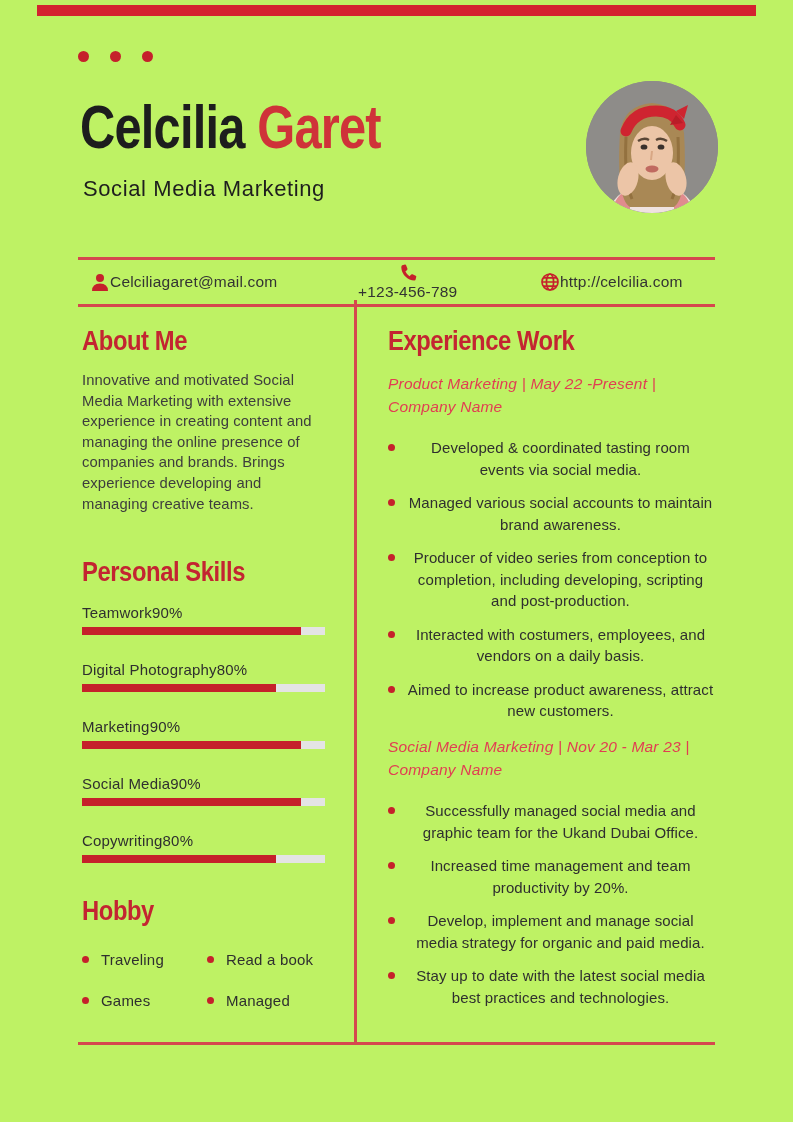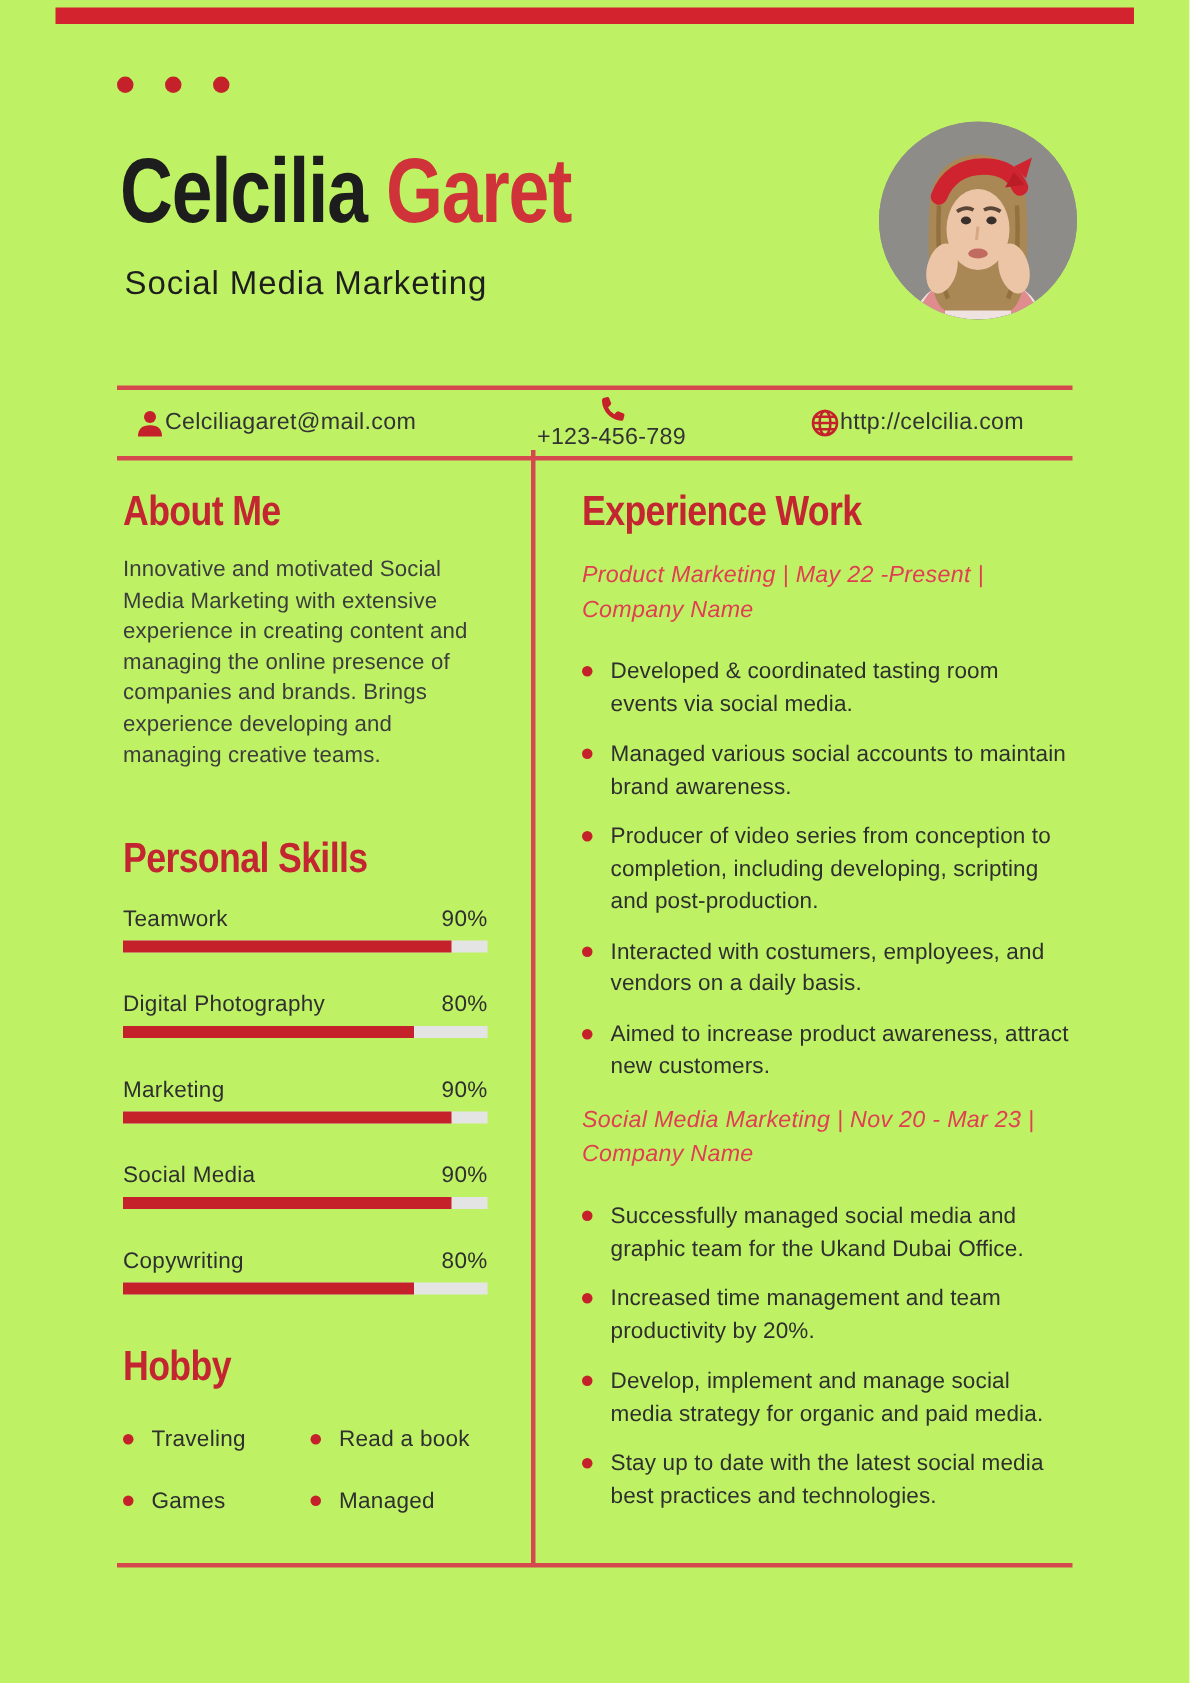--- a/index.html
+++ b/index.html
@@ -34,37 +34,37 @@
       transform:scaleX(.85);transform-origin:0 0;letter-spacing:-.5px;margin:0;}
 
   
   .left-col{position:absolute;left:82px;top:320px;width:243px;height:722px;}
   .about-h{position:absolute;left:0;top:7px;}
   .about-p{position:absolute;left:0;top:50px;width:245px;font-size:14.8px;line-height:20.6px;
            color:#3d3d3d;letter-spacing:.1px;margin:0;}
   .skills-h{position:absolute;left:0;top:238px;}
   .skills-list{position:absolute;left:0;top:284px;width:243px;}
   .skill-row{position:relative;height:57px;}
-  .skill-top{display:flex;justify-content:space-between;font-size:15px;color:#2f2f2f;letter-spacing:.2px;}
+  .skill-top{display:flex;font-size:15px;color:#2f2f2f;letter-spacing:.2px;}
   .skill-track{position:absolute;left:0;top:23px;width:243px;height:8px;background:var(--track);}
   .skill-fill{height:8px;background:var(--red-fill);}
   .hobby-h{position:absolute;left:0;top:577px;}
   .hobby-grid{position:absolute;left:0;top:631px;width:260px;display:grid;
               grid-template-columns:125px 135px;grid-auto-rows:41px;}
   .hobby-item{display:flex;align-items:flex-start;gap:12px;font-size:15px;color:#2f2f2f;letter-spacing:.2px;}
   .hobby-item .dot{width:7px;height:7px;border-radius:50%;background:var(--red-fill);margin-top:5px;flex:0 0 auto;}
 
   
   .right-col{position:absolute;left:388px;top:320px;width:326px;height:722px;}
   .exp-h{position:absolute;left:0;top:7px;}
   .job{position:absolute;left:0;width:326px;}
   .job-0{top:52px;} .job-1{top:415px;}
   .job-title{font-style:italic;color:var(--red-title);font-size:15.5px;line-height:23px;
              letter-spacing:.2px;width:310px;margin:0 0 14px 0;}
-  .job-bullets{margin:19px 0 0 0;padding:0;list-style:none;}
+  .job-bullets{margin:19px 0 0 0;padding:0;list-style:none;text-align:center;}
   .job-bullets li{position:relative;padding-left:19px;margin:0 0 12px 0;font-size:15px;
                   line-height:21.5px;color:#2f2f2f;letter-spacing:.1px;}
   .job-bullets li .dot{position:absolute;left:0;top:7px;width:7px;height:7px;border-radius:50%;background:var(--red-fill);}
 </style>
 </head>
 <body>
 
 <div id="page" style="--red-dark: #c32531; --red-name: #cf3339; --red-title: #e13e52; --red-line: #d5484e; --red-fill: #c5212b; --red-bright: #d3232f; --track: #e4e4e4;">
 
   <div class="top-bar"></div>

